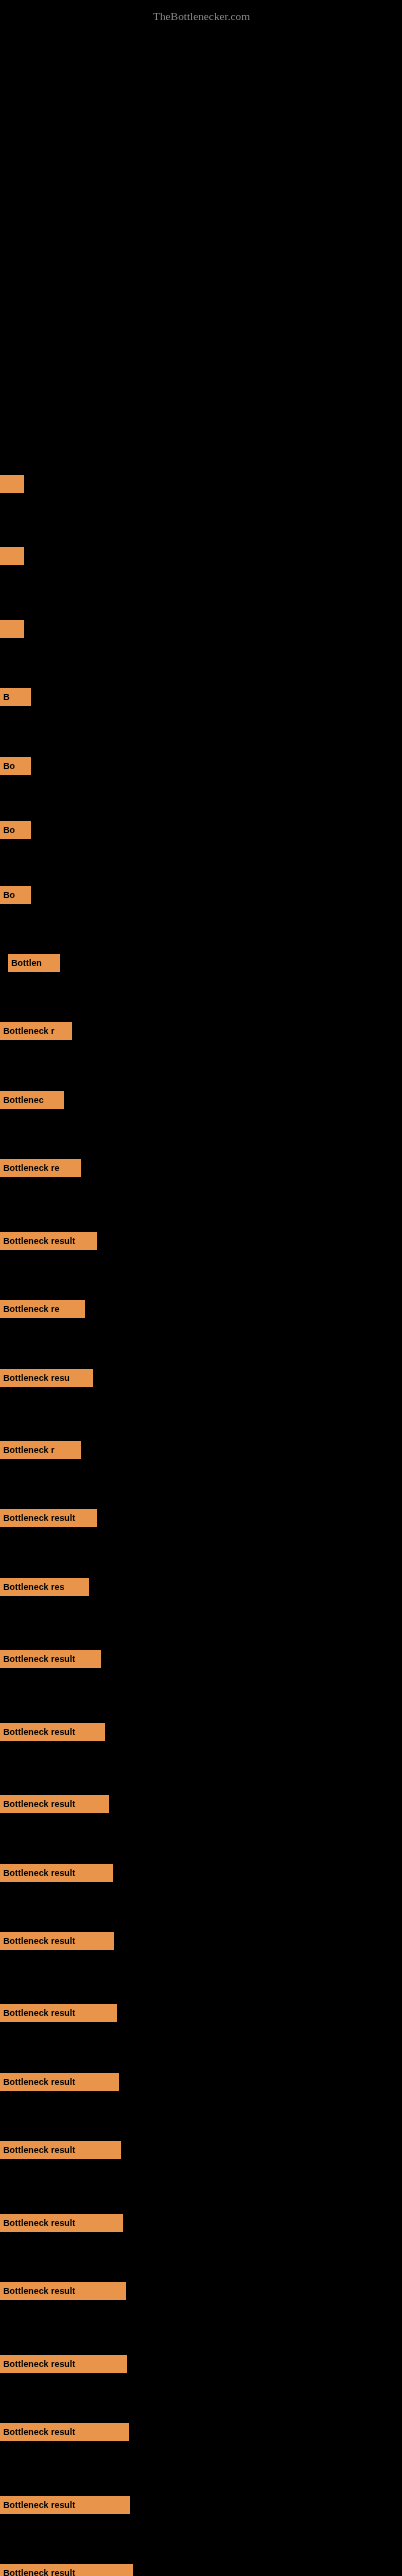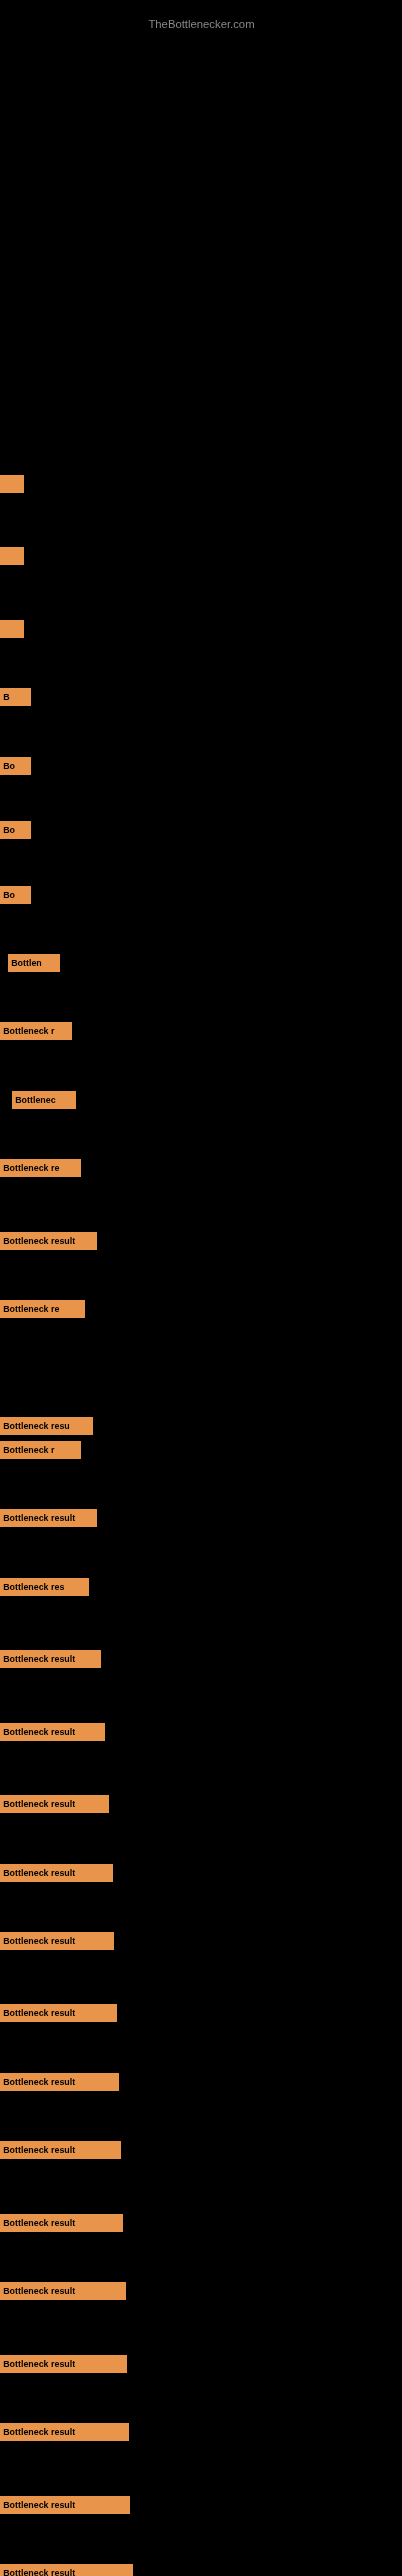--- a/index.html
+++ b/index.html
@@ -13,24 +13,25 @@
       min-height: 2576px;
       font-family: Arial, sans-serif;
       position: relative;
     }
     .site-title {
       color: #888;
       font-size: 11.3px;
       text-align: right;
       padding: 6.4px 0;
       position: absolute;
-      top: 12px;
+      top: 4px;
       left: 50%;
       transform: translateX(-50%);
       white-space: nowrap;
+      font-family: Liberation Serif, serif;
     }
     .bar-container {
       position: absolute;
       left: 0;
     }
     .bar {
       background-color: #e8944a;
       color: #000;
       font-size: 8.9px;
       font-weight: bold;
@@ -68,34 +69,34 @@
     </div>
     <div class="bar-container" style="top: 886px; left: 0px;">
       <div class="bar" style="width: 31px;">Bo</div>
     </div>
     <div class="bar-container" style="top: 954px; left: 8px;">
       <div class="bar" style="width: 52px;">Bottlen</div>
     </div>
     <div class="bar-container" style="top: 1022px; left: 0px;">
       <div class="bar" style="width: 72px;">Bottleneck r</div>
     </div>
-    <div class="bar-container" style="top: 1091px; left: 12px;">
+    <div class="bar-container" style="top: 1091px; left: 0px;">
       <div class="bar" style="width: 64px;">Bottlenec</div>
     </div>
     <div class="bar-container" style="top: 1159px; left: 0px;">
       <div class="bar" style="width: 81px;">Bottleneck re</div>
     </div>
     <div class="bar-container" style="top: 1232px; left: 0px;">
       <div class="bar" style="width: 97px;">Bottleneck result</div>
     </div>
     <div class="bar-container" style="top: 1300px; left: 0px;">
       <div class="bar" style="width: 85px;">Bottleneck re</div>
     </div>
     <div class="bar-container" style="top: 1369px; left: 0px;">
-      <div class="bar" style="width: 93px; margin-top: 48px;">Bottleneck resu</div>
+      <div class="bar" style="width: 93px;">Bottleneck resu</div>
     </div>
     <div class="bar-container" style="top: 1441px; left: 0px;">
       <div class="bar" style="width: 81px;">Bottleneck r</div>
     </div>
     <div class="bar-container" style="top: 1509px; left: 0px;">
       <div class="bar" style="width: 97px;">Bottleneck result</div>
     </div>
     <div class="bar-container" style="top: 1578px; left: 0px;">
       <div class="bar" style="width: 89px;">Bottleneck res</div>
     </div>

